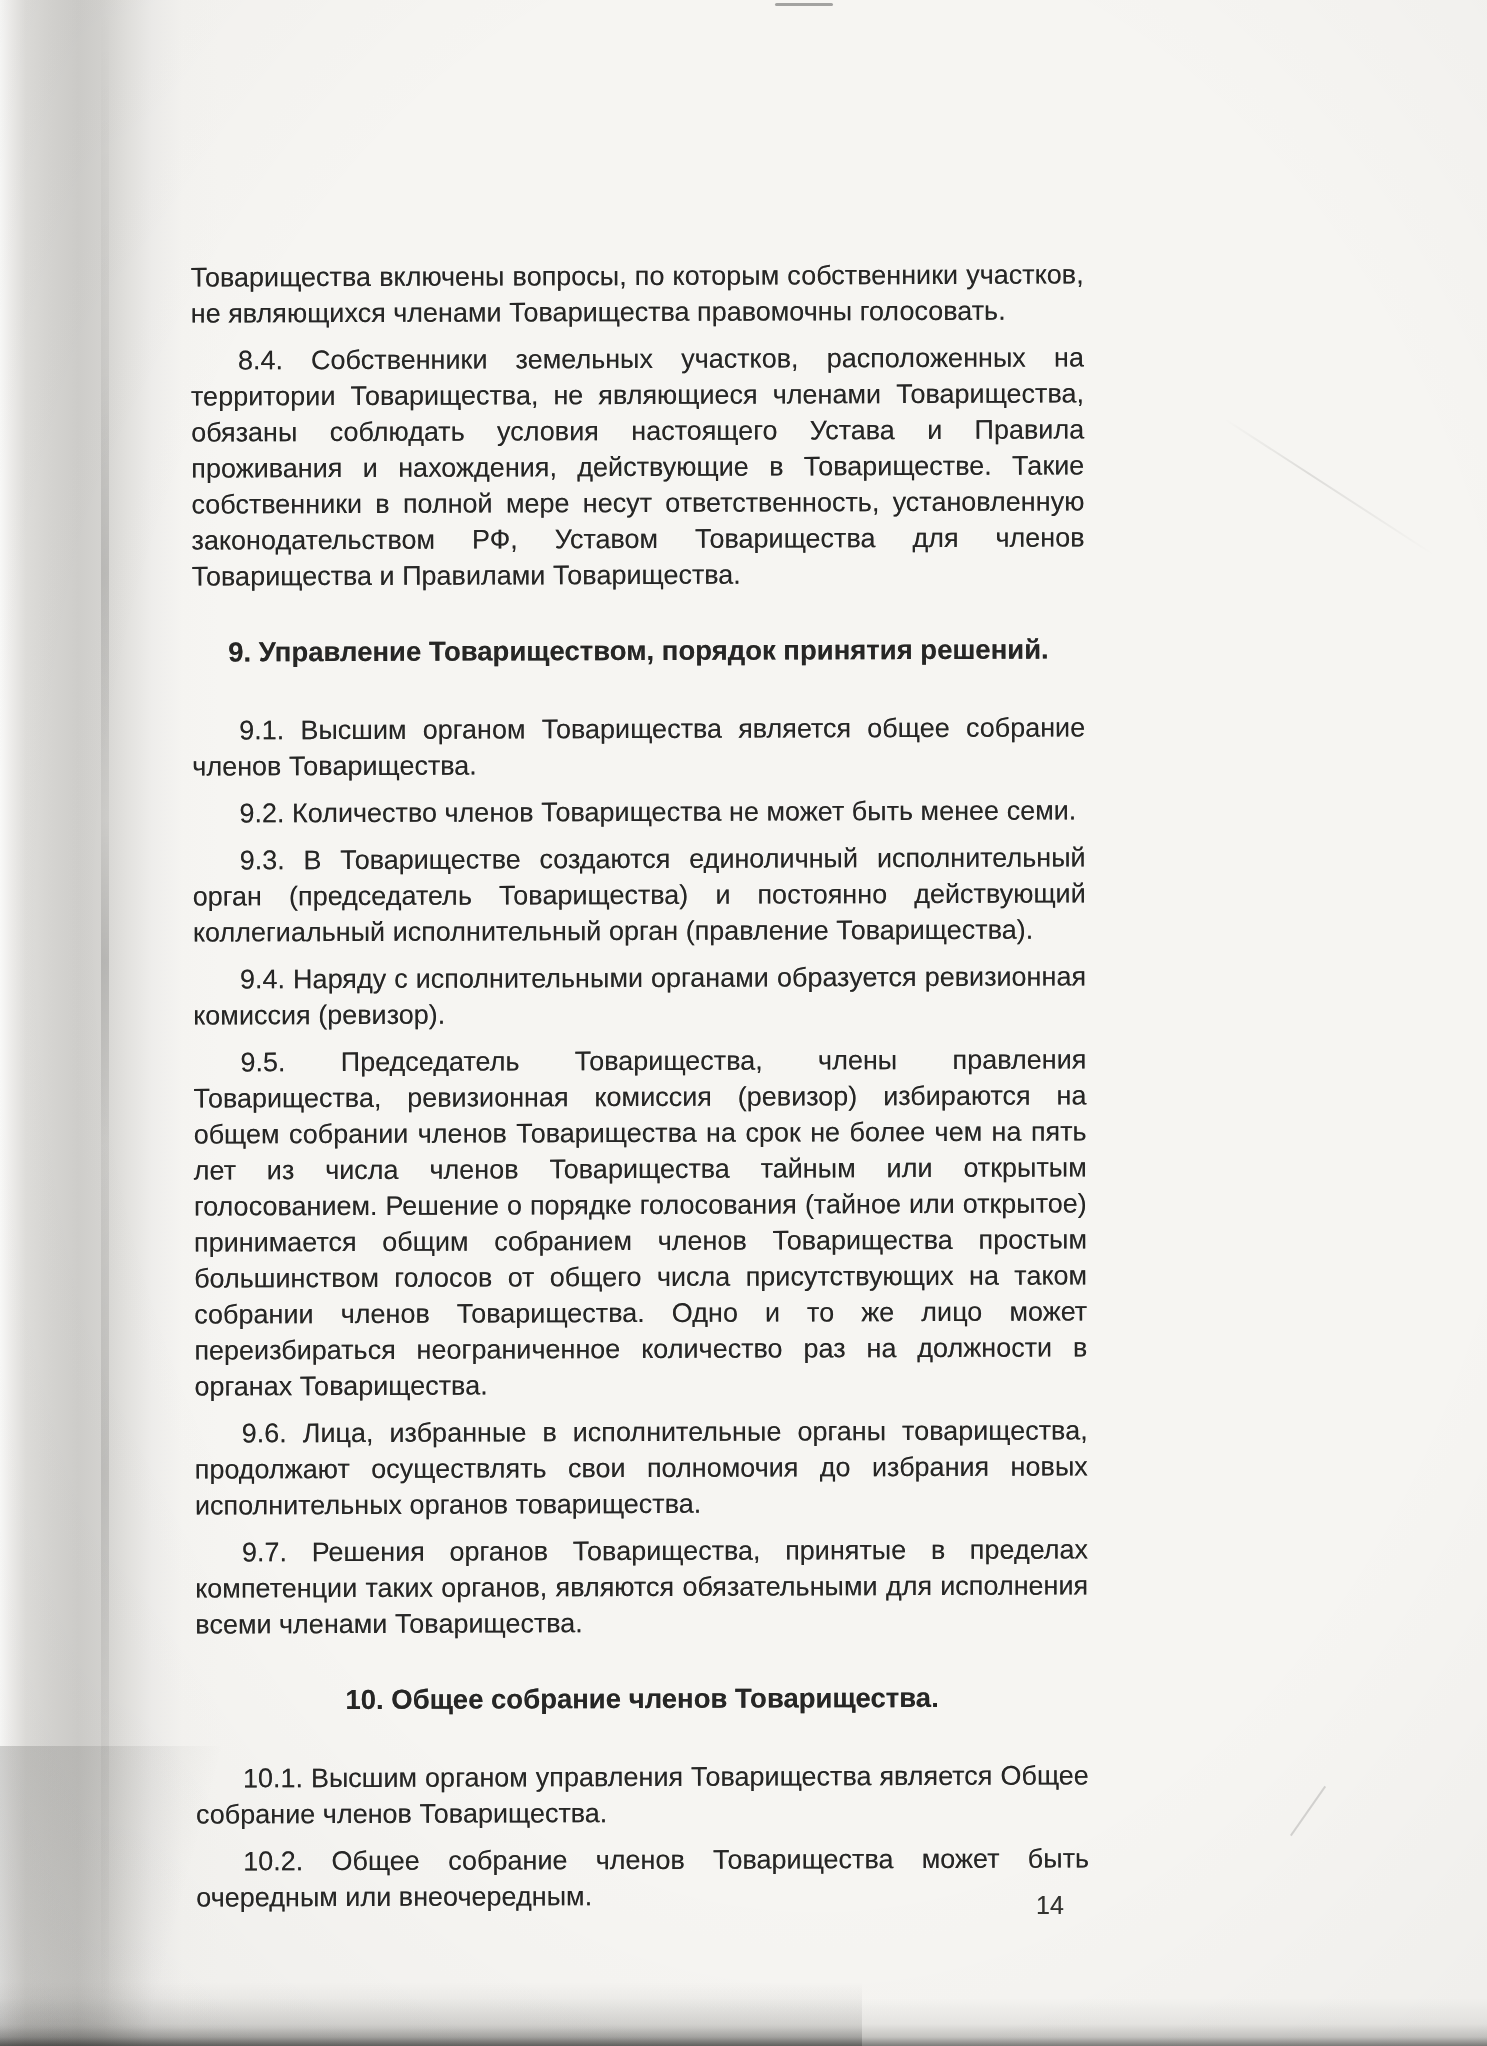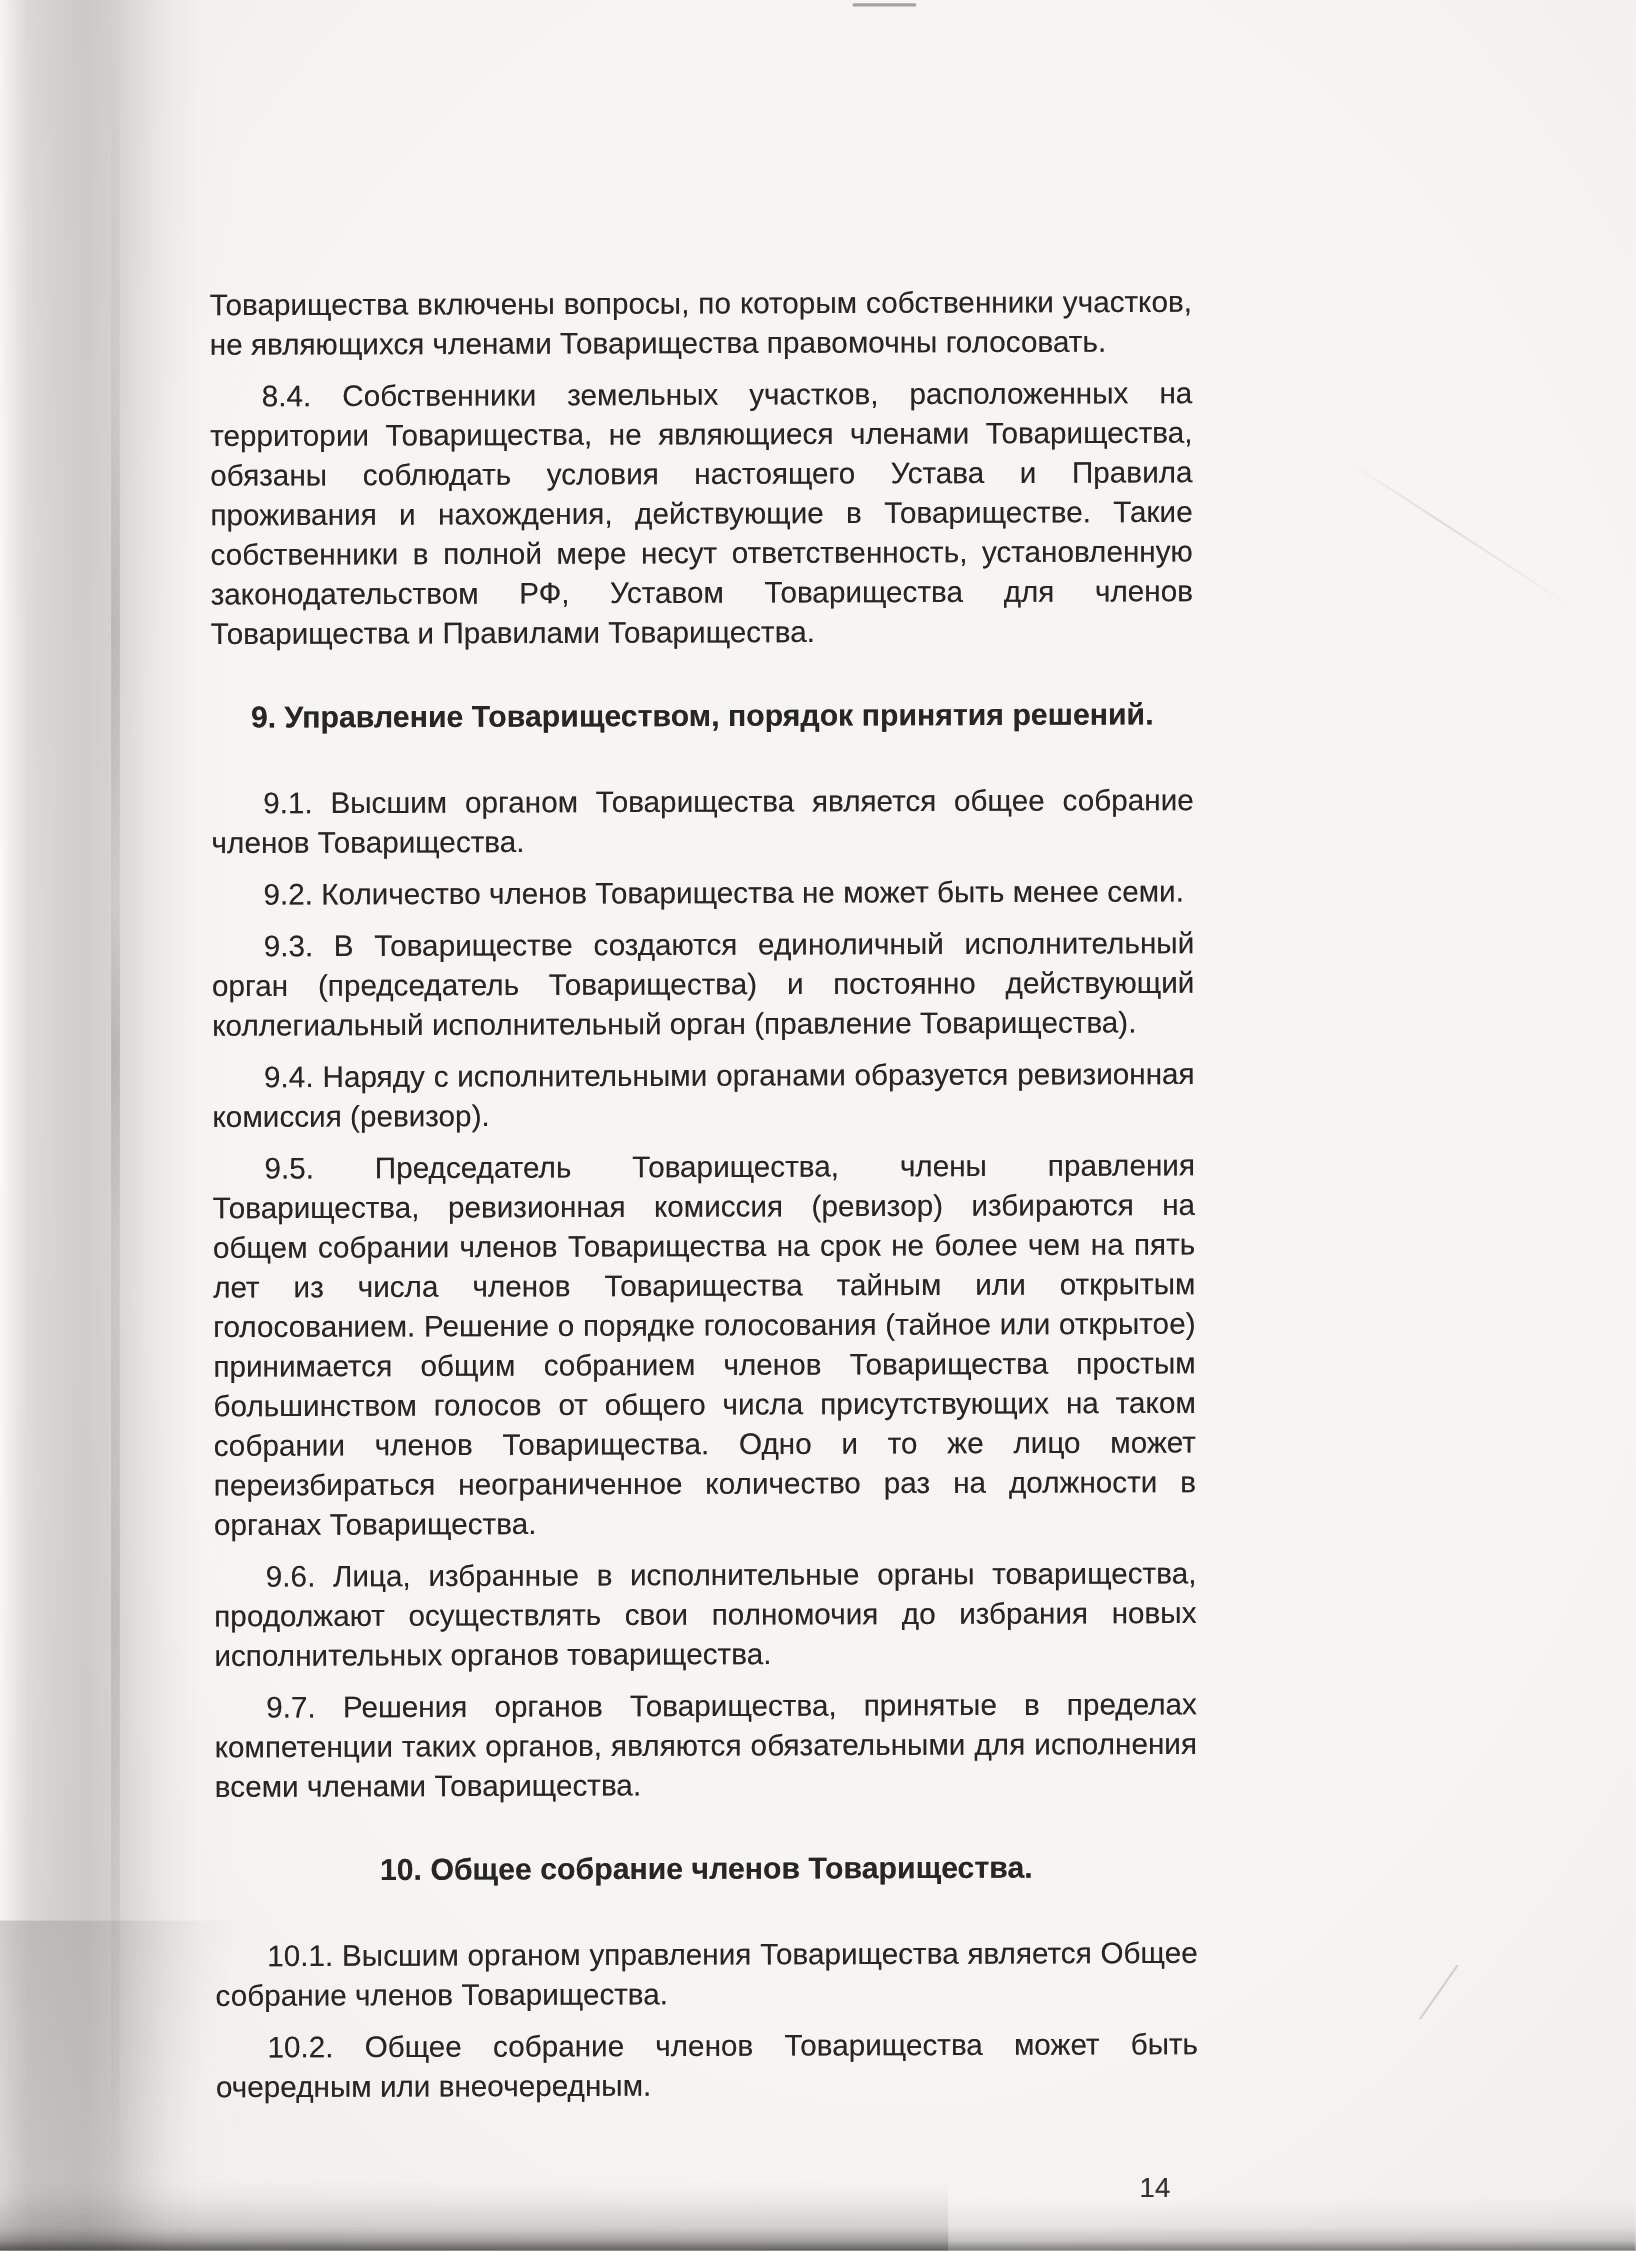--- a/index.html
+++ b/index.html
@@ -80,21 +80,21 @@
   }
   .doc p.no-indent { text-indent: 0; }
   .doc h2 {
     font-size: 27.5px;
     font-weight: bold;
     text-align: center;
     margin: 40px 0 42px 0;
     line-height: 36px;
   }
   .page-number {
-    position: absolute; left: 1036px; top: 1975px;
+    position: absolute; left: 1036px; top: 1891px;
     font-size: 25px; color: #33332f;
     text-shadow: 0 0 0.5px rgba(40,40,40,0.5);
   }
 </style>
 </head>
 <body>
 
 <div class="scan-page">
   <div class="spine-streak"></div>
   <div class="corner-curl"></div>

